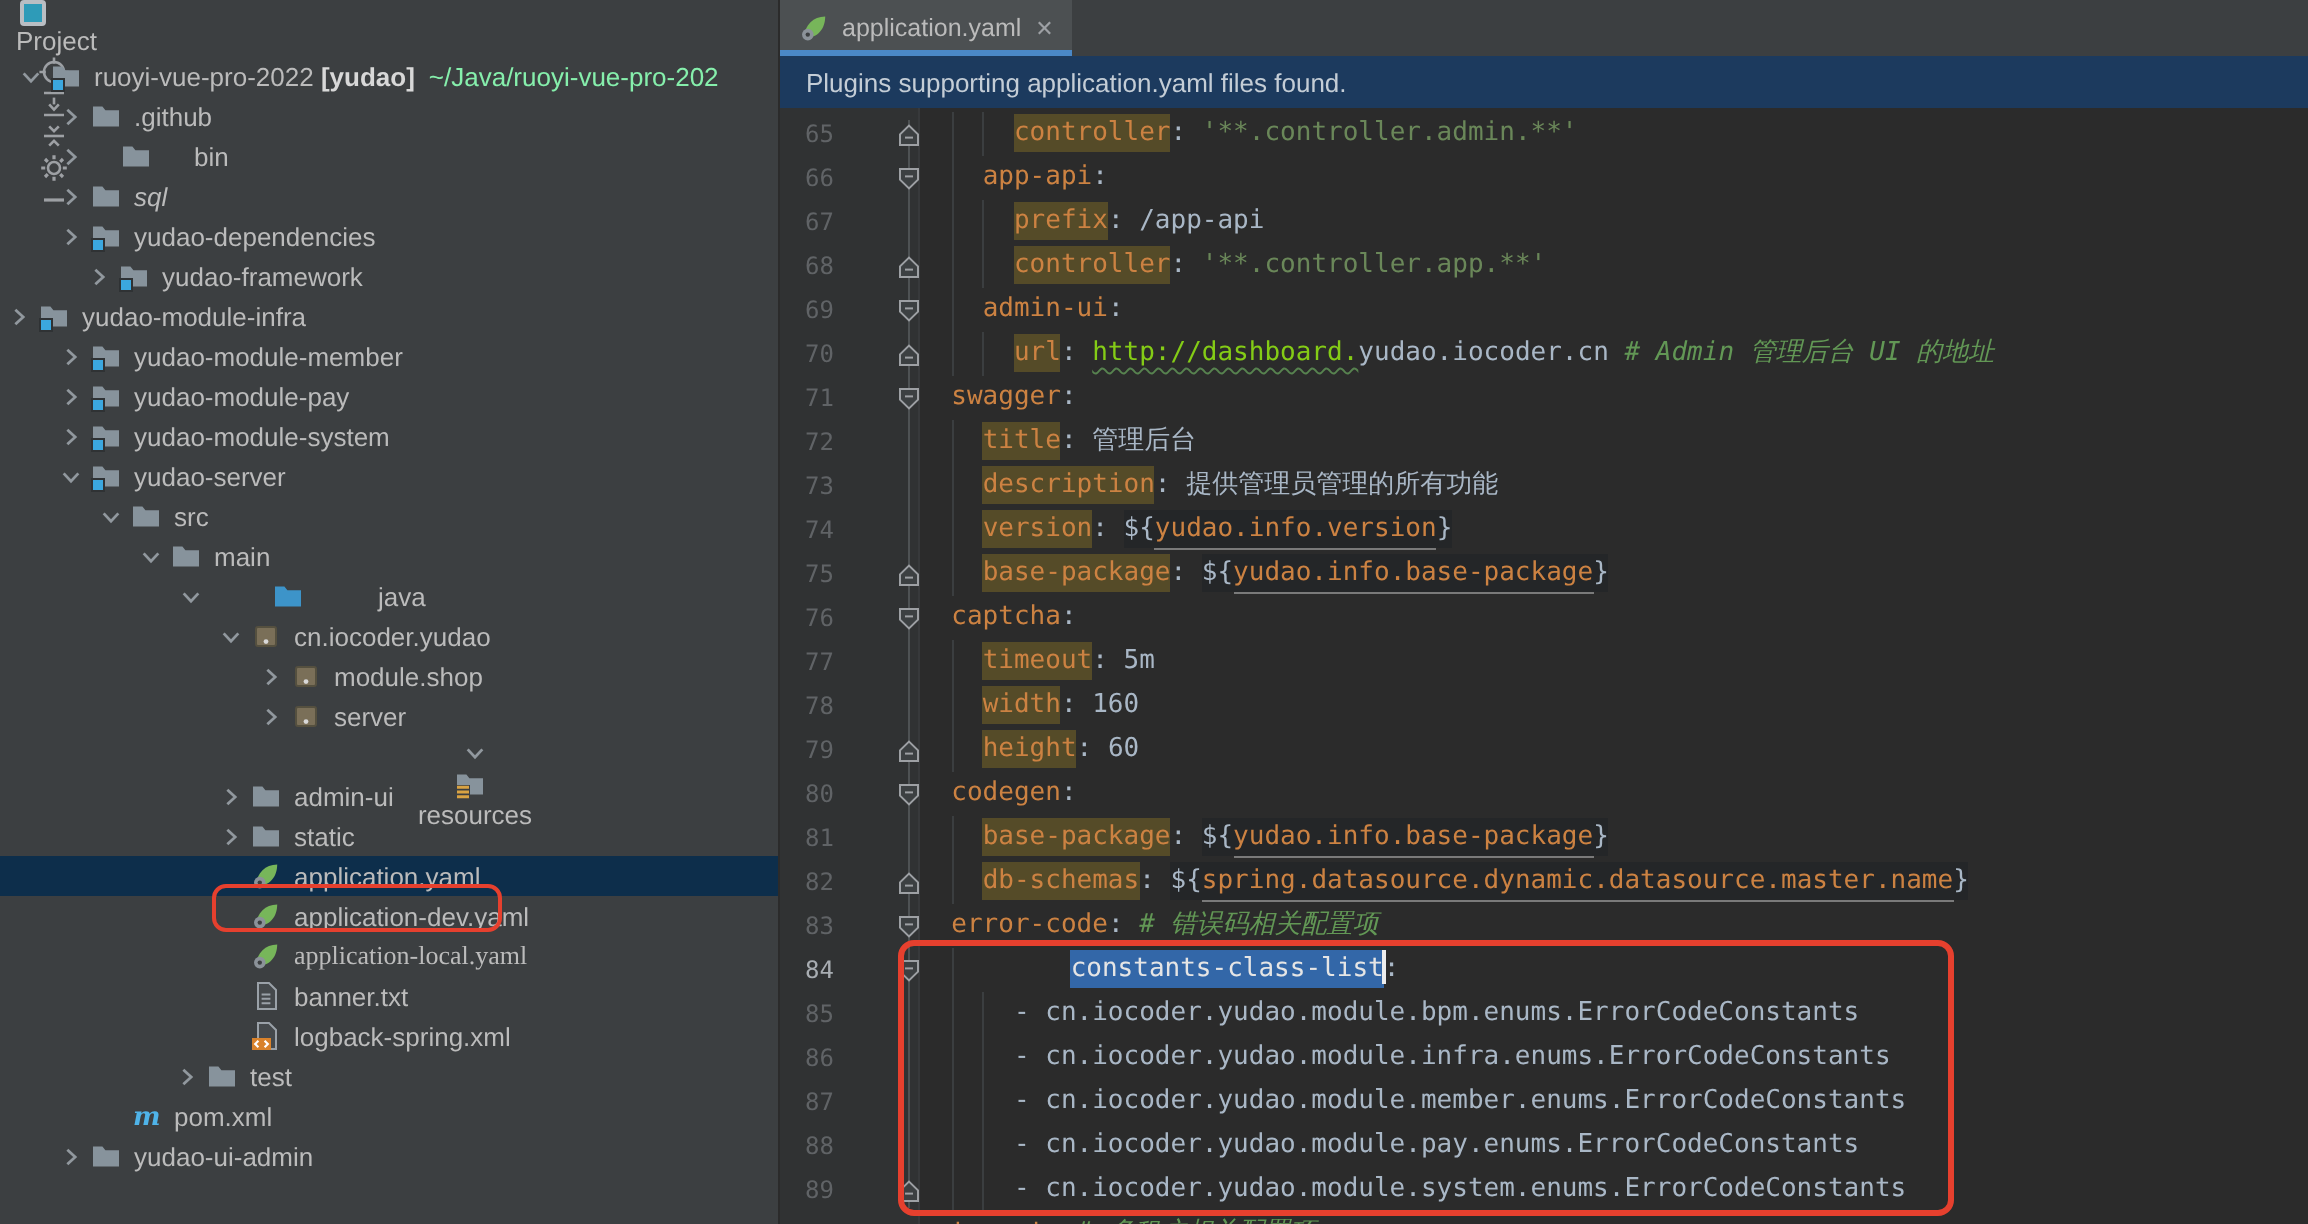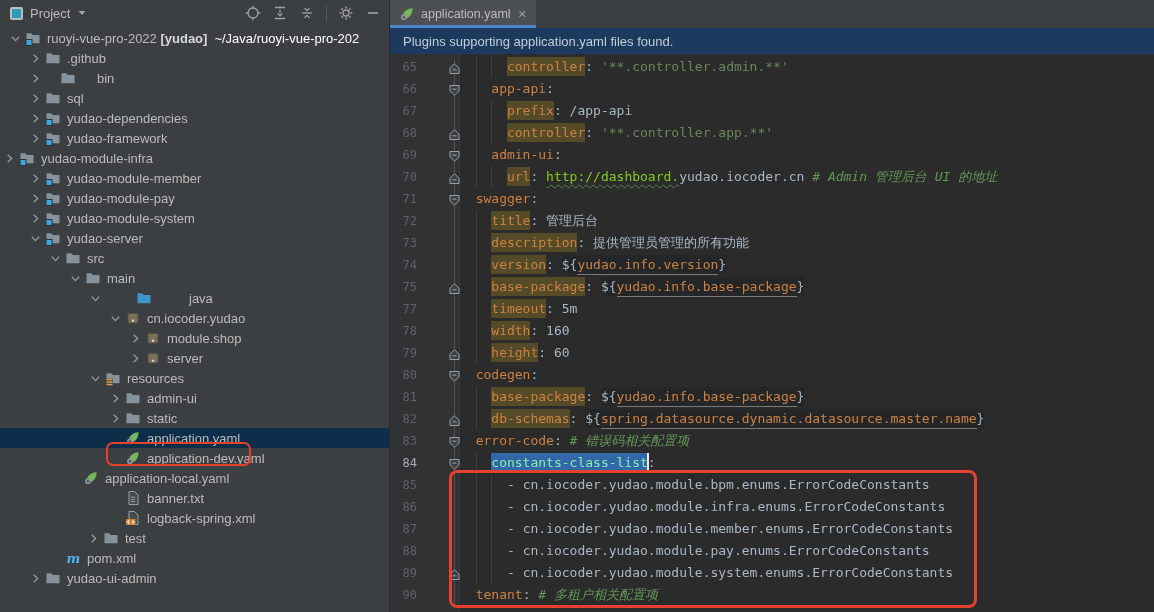--- a/index.html
+++ b/index.html
@@ -9,39 +9,40 @@
     background:#2b2b2b; display:flex;
     font-family:"Liberation Sans","DejaVu Sans",sans-serif;
     -webkit-font-smoothing:antialiased;
   }
   
   .project-panel {
     position:relative; width:390px; flex:none; background:#3c3f41;
     overflow:hidden; border-right:1px solid #2b2b2b;
   }
   .panel-header {
-    height:26px; display:flex; align-items:center; padding:0 8px;
+    height:26px; display:flex; padding:0 8px;
     background:#3c3f41;
+    flex-direction:column;
   }
   .pw-icon { width:13px; height:13px; border:2px solid #b9bec3; background:#2e9bb8; border-radius:2px; margin:0 7px 0 2px; flex:none; }
   .panel-title { font-size:13px; color:#bbbbbb; }
   .hdr-caret { margin-left:7px; }
   .hdr-spacer { flex:1; }
   .hdr-ic { width:16px; height:16px; margin-left:11px; flex:none; cursor:pointer; }
   .hdr-sep { width:1px; height:15px; background:#55585a; margin-left:11px; }
   .tree { position:absolute; top:26px; left:0; right:0; bottom:0; overflow:hidden; padding-top:2px; }
   .tree-row {
     height:20px; display:flex; align-items:center; white-space:nowrap;
     font-size:13px; color:#bbbbbb; cursor:pointer;
   }
   .tree-row.selected { background:#0d2e4b; }
   .tchev { width:18px; height:16px; flex:none; display:flex; align-items:center; justify-content:center; }
   .ticon { width:17px; height:16px; flex:none; margin-right:6px; display:flex; align-items:center; justify-content:center; }
   .tlabel b { color:#d8d8d8; }
-  .tpath { color:#ffffff; margin-left:7px; }
+  .tpath { color:#86efac; margin-left:7px; }
   
   .editor-col { flex:1; display:flex; flex-direction:column; min-width:0; }
   .tabbar { height:28px; background:#3c3f41; display:flex; flex:none; }
   .tab {
     display:flex; align-items:center; padding:0 9px; background:#4c5052;
     position:relative; cursor:pointer;
   }
   .tab::after { content:''; position:absolute; left:0; right:0; bottom:0; height:3px; background:#4a88c7; }
   .tab-label { font-size:12.5px; color:#bbbbbb; margin:0 7px 0 6px; }
   .tab-close { font-size:11px; color:#9da0a4; cursor:pointer; }
@@ -66,21 +67,21 @@
   .ig { position:absolute; top:0; bottom:0; width:1px; background:#3b3e40; z-index:0; }
   .tk-k  { color:#cc8242; }
   .tk-kh { color:#cc8242; background:#554b28; padding:2px 0; }
   .tk-p  { color:#a9b7c6; }
   .tk-v  { color:#a9b7c6; }
   .tk-s  { color:#6a8759; }
   .tk-c  { color:#629755; font-style:italic; }
   .tk-pb { color:#a9b7c6; background:#242628; padding:2px 0; }
   .tk-pr { color:#cc8242; background:#242628; padding:2px 0; border-bottom:1px solid #7a7a7a; }
   .tk-typo { color:#84cc16; text-decoration:underline wavy #57834f 1px; text-underline-offset:3px; }
-  .tk-sel { color:#86efac; background:#3367a8; padding:2px 0; }
+  .tk-sel { color:#e5e5e5; background:#3367a8; padding:2px 0;margin-left:44px; }
   .tk-caret { display:inline-block; width:2px; height:17px; background:#ededed; vertical-align:text-bottom; margin:0 -1px; }
   
   .anno { position:absolute; border:3px solid #e6402e; border-radius:8px; z-index:10; pointer-events:none; }
 </style>
 </head>
 <body>
 
 <div class="app">
 
   <div class="project-panel">
@@ -151,48 +152,48 @@
               <path d="M4 2l4.3 4L4 10" fill="none" stroke="#91989e" stroke-width="1.5"></path>
             </svg>
           </span>
           <span class="ticon">
             <svg width="16" height="16" viewBox="0 0 16 16">
               <path d="M1.5 3.2h4.7l1.5 1.9h6.8v8.2H1.5z" fill="#87939c"></path>
             </svg>
           </span>
           <span class="tlabel">bin</span>
         </div>
+        <div class="tree-row" style="padding-left: 26px; font-style: italic;">
+          <span class="tchev">
+            <svg width="11" height="11" viewBox="0 0 12 12">
+              <path d="M4 2l4.3 4L4 10" fill="none" stroke="#91989e" stroke-width="1.5"></path>
+            </svg>
+          </span>
+          <span class="ticon">
+            <svg width="16" height="16" viewBox="0 0 16 16">
+              <path d="M1.5 3.2h4.7l1.5 1.9h6.8v8.2H1.5z" fill="#87939c"></path>
+            </svg>
+          </span>
+          <span class="tlabel">sql</span>
+        </div>
         <div class="tree-row" style="padding-left: 26px;">
           <span class="tchev">
             <svg width="11" height="11" viewBox="0 0 12 12">
               <path d="M4 2l4.3 4L4 10" fill="none" stroke="#91989e" stroke-width="1.5"></path>
             </svg>
           </span>
           <span class="ticon">
             <svg width="16" height="16" viewBox="0 0 16 16">
               <path d="M1.5 3.2h4.7l1.5 1.9h6.8v8.2H1.5z" fill="#87939c"></path>
-            </svg>
-          </span>
-          <span class="tlabel">sql</span>
-        </div>
-        <div class="tree-row" style="padding-left: 26px;">
-          <span class="tchev">
-            <svg width="11" height="11" viewBox="0 0 12 12">
-              <path d="M4 2l4.3 4L4 10" fill="none" stroke="#91989e" stroke-width="1.5"></path>
-            </svg>
-          </span>
-          <span class="ticon">
-            <svg width="16" height="16" viewBox="0 0 16 16">
-              <path d="M1.5 3.2h4.7l1.5 1.9h6.8v8.2H1.5z" fill="#87939c"></path>
               <rect x="1" y="9.5" width="6" height="6" fill="#3ba7df" stroke="#2f3234"></rect>
             </svg>
           </span>
           <span class="tlabel">yudao-dependencies</span>
         </div>
-        <div class="tree-row" style="padding-left: 26px;">
+        <div class="tree-row" style="padding-left: 40px;">
           <span class="tchev">
             <svg width="11" height="11" viewBox="0 0 12 12">
               <path d="M4 2l4.3 4L4 10" fill="none" stroke="#91989e" stroke-width="1.5"></path>
             </svg>
           </span>
           <span class="ticon">
             <svg width="16" height="16" viewBox="0 0 16 16">
               <path d="M1.5 3.2h4.7l1.5 1.9h6.8v8.2H1.5z" fill="#87939c"></path>
               <rect x="1" y="9.5" width="6" height="6" fill="#3ba7df" stroke="#2f3234"></rect>
             </svg>
@@ -343,21 +344,21 @@
             </svg>
           </span>
           <span class="ticon">
             <svg width="16" height="16" viewBox="0 0 16 16">
               <rect x="3" y="3.5" width="10" height="9.5" rx="1" fill="#7a6f58" stroke="#55503f"></rect>
               <circle cx="8" cy="10.8" r="1.2" fill="#d8d8d8"></circle>
             </svg>
           </span>
           <span class="tlabel">server</span>
         </div>
-        <div class="tree-row" style="padding-left: 86px;">
+        <div class="tree-row" style="padding-left: 86px; flex-direction: column;">
           <span class="tchev">
             <svg width="11" height="11" viewBox="0 0 12 12">
               <path d="M2 4l4 4.3L10 4" fill="none" stroke="#91989e" stroke-width="1.5"></path>
             </svg>
           </span>
           <span class="ticon">
             <svg width="16" height="16" viewBox="0 0 16 16">
               <path d="M1.5 3.2h4.7l1.5 1.9h6.8v8.2H1.5z" fill="#87939c"></path>
               <rect x="0.5" y="8.5" width="7.5" height="7.5" fill="#3c3f41"></rect>
               <g stroke="#d9a343" stroke-width="1.5">
@@ -408,21 +409,21 @@
           <span class="tchev"></span>
           <span class="ticon">
             <svg width="16" height="16" viewBox="0 0 16 16">
               <path d="M13.6 2.2C7.6 2.4 3.6 6 2.9 12.9c6.7.4 10.7-4.3 10.7-10.7z" fill="#77b65a"></path>
               <circle cx="4.9" cy="11.3" r="2.9" fill="#8b9299"></circle>
               <circle cx="4.9" cy="11.3" r="1.1" fill="#3c3f41"></circle>
             </svg>
           </span>
           <span class="tlabel">application-dev.yaml</span>
         </div>
-        <div class="tree-row" style="padding-left: 64px;">
+        <div class="tree-row" style="padding-left: 106px; font-family: Liberation Serif, serif;">
           <span class="tchev"></span>
           <span class="ticon">
             <svg width="16" height="16" viewBox="0 0 16 16">
               <path d="M13.6 2.2C7.6 2.4 3.6 6 2.9 12.9c6.7.4 10.7-4.3 10.7-10.7z" fill="#77b65a"></path>
               <circle cx="4.9" cy="11.3" r="2.9" fill="#8b9299"></circle>
               <circle cx="4.9" cy="11.3" r="1.1" fill="#3c3f41"></circle>
             </svg>
           </span>
           <span class="tlabel">application-local.yaml</span>
         </div>
@@ -590,20 +591,28 @@
           <div class="cl">
             <i class="ig" style="left: 85.66px;"></i>
             <span class="ln">75</span>
             <span class="fold"><svg width="13" height="13" viewBox="0 0 13 13">
                 <path d="M2 11.5h9V6.2L6.5 1.8 2 6.2z" fill="#3c4042" stroke="#9da0a4"></path>
                 <path d="M4.5 7.8h4" stroke="#9da0a4"></path>
               </svg></span>
             <pre class="ct"><span class="tk-sp">    </span><span class="tk-kh">base-package</span><span class="tk-p">: </span><span class="tk-pb">${</span><span class="tk-pr">yudao.info.base-package</span><span class="tk-pb">}</span></pre>
           </div>
           <div class="cl">
+            <span class="ln">76</span>
+            <span class="fold"><svg width="13" height="13" viewBox="0 0 13 13">
+                <path d="M2 1.5h9v5.3L6.5 11.2 2 6.8z" fill="#3c4042" stroke="#9da0a4"></path>
+                <path d="M4.5 5.2h4" stroke="#9da0a4"></path>
+              </svg></span>
+            <pre class="ct"><span class="tk-sp">  </span><span class="tk-k">captcha</span><span class="tk-p">:</span></pre>
+          </div>
+          <div class="cl">
             <i class="ig" style="left: 85.66px;"></i>
             <span class="ln">77</span>
             <span class="fold"></span>
             <pre class="ct"><span class="tk-sp">    </span><span class="tk-kh">timeout</span><span class="tk-p">: </span><span class="tk-v">5m</span></pre>
           </div>
           <div class="cl">
             <i class="ig" style="left: 85.66px;"></i>
             <span class="ln">78</span>
             <span class="fold"></span>
             <pre class="ct"><span class="tk-sp">    </span><span class="tk-kh">width</span><span class="tk-p">: </span><span class="tk-v">160</span></pre>

